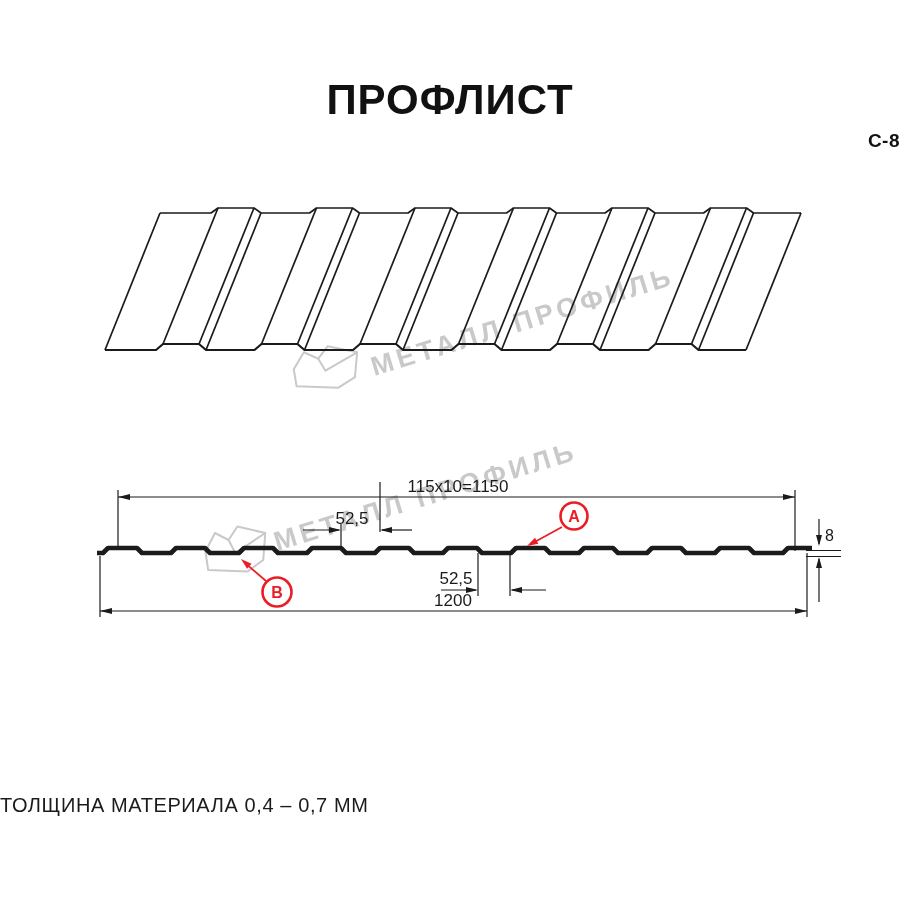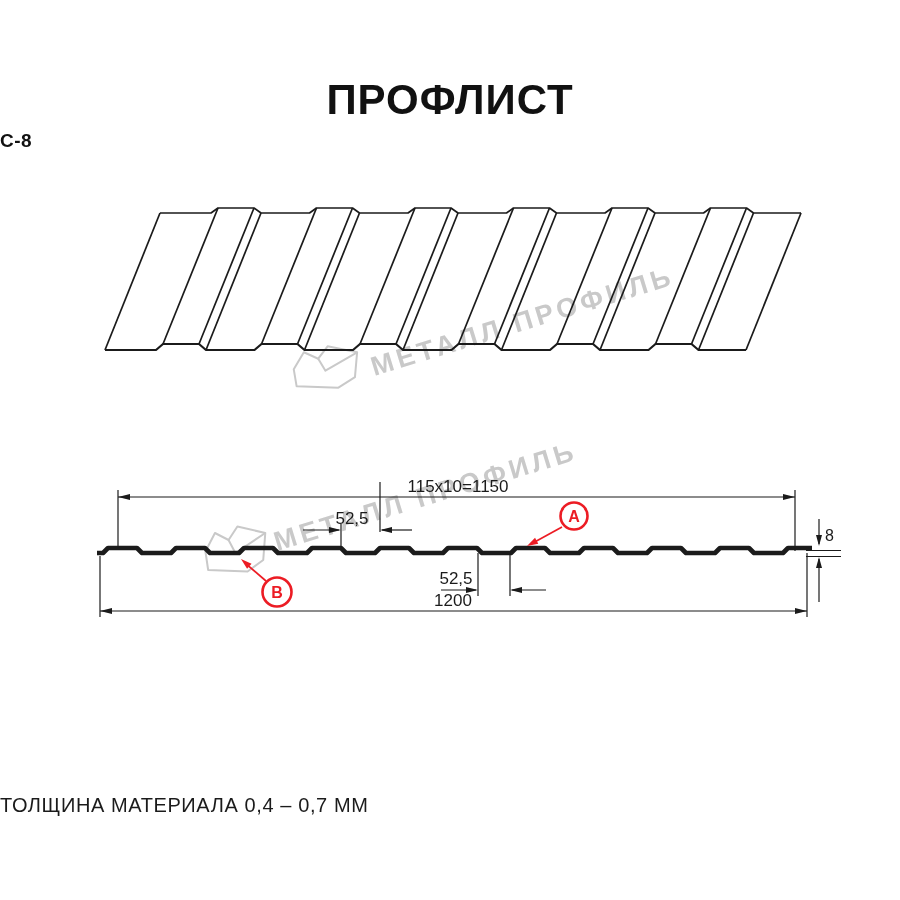--- a/index.html
+++ b/index.html
@@ -5,21 +5,21 @@
   html,body { margin:0; padding:0; background:#ffffff; }
   .page {
     position:relative; width:900px; height:900px; background:#ffffff;
     font-family:"Liberation Sans", sans-serif; overflow:hidden;
   }
   .title {
     position:absolute; left:0; top:76px; width:900px; text-align:center;
     font-size:42px; font-weight:800; letter-spacing:1px; color:#111111;
   }
   .subtitle {
-    position:absolute; left:0; top:130px; width:900px; text-align:left;
+    position:absolute; left:0; top:130px; width:900px; text-align:right;
     font-size:19px; font-weight:600; letter-spacing:0.5px; color:#111111;
   }
   .footer {
     position:absolute; left:0; top:794px; width:900px; text-align:left;
     font-size:20px; font-weight:500; letter-spacing:0.6px; color:#1b1b1b;
   }
   svg.art { position:absolute; left:0; top:0; }
   text.dim  { font-family:"Liberation Sans",sans-serif; font-size:17px; fill:#1b1b1b; }
   text.dim8 { font-family:"Liberation Sans",sans-serif; font-size:16px; fill:#1b1b1b; }
   text.wm   { font-family:"Liberation Sans",sans-serif; font-size:27px; font-weight:700;

